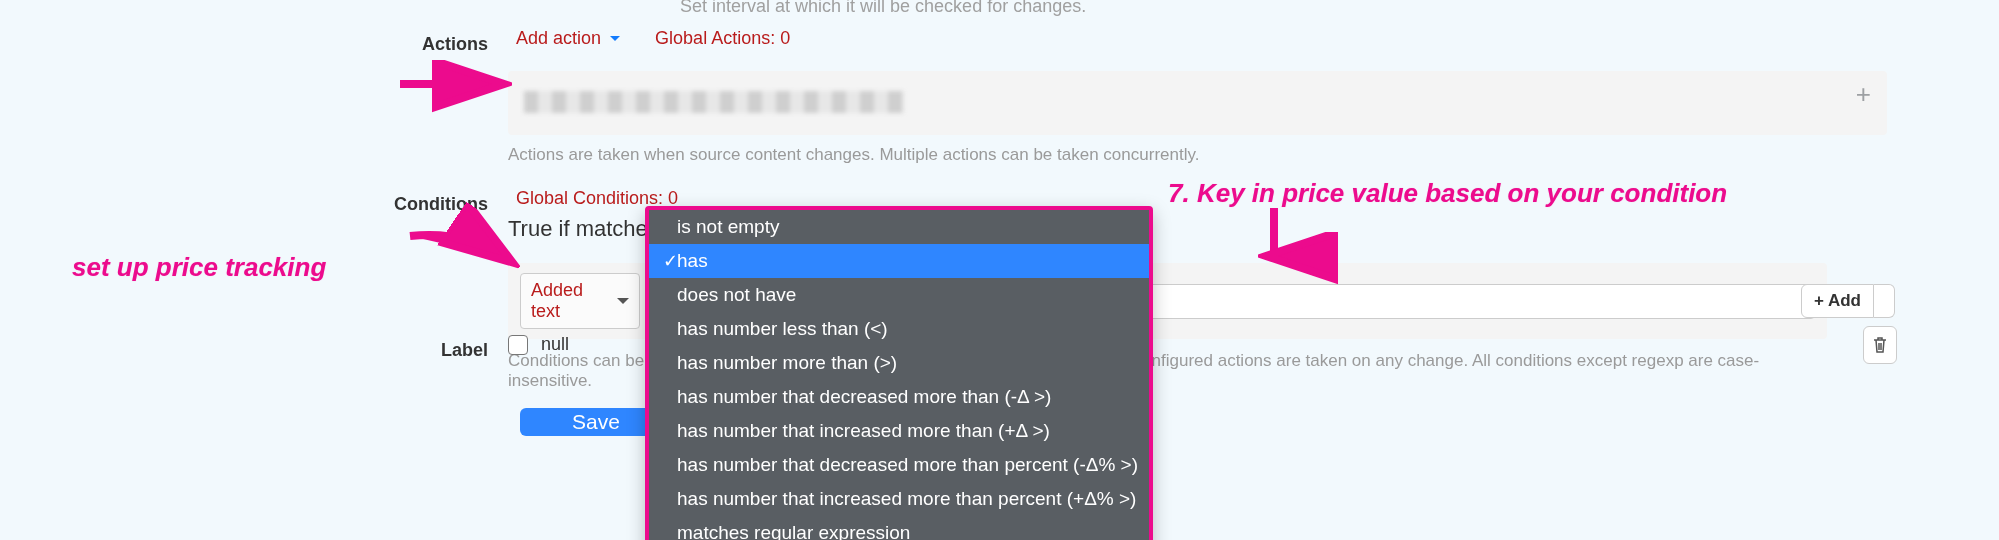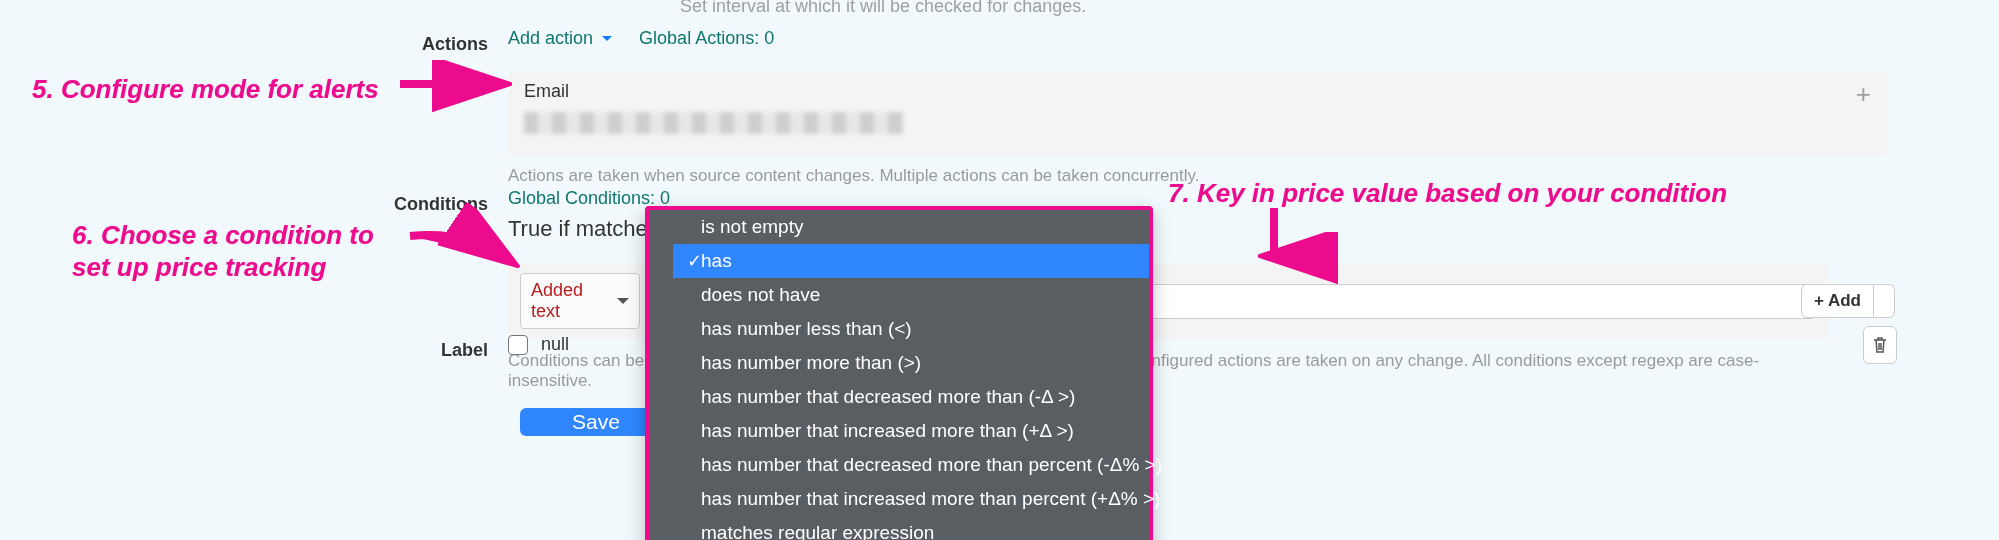--- a/index.html
+++ b/index.html
@@ -34,21 +34,21 @@
     padding-right:30px;
   }
   .top-hint{
     position:absolute;
     top:-4px;left:680px;
     font-size:18px;
     color:#a0a0a0;
   }
   
   .actions-row{position:absolute;top:28px;left:0;right:0;}
-  .link{color:#0f766e;cursor:pointer;}
+  .link{color:#b91c1c;cursor:pointer;margin-left:8px;}
   .add-action{display:inline-block;margin-right:22px;}
   .caret-down{
     display:inline-block;width:0;height:0;margin-left:4px;margin-bottom:3px;
     border-left:5px solid transparent;border-right:5px solid transparent;
     border-top:5px solid #137cfd;
   }
   .email-box{
     margin-top:22px;
     background:#f4f4f4;
     border-radius:4px;
@@ -118,21 +118,21 @@
   .dropdown{
     position:absolute;left:645px;top:206px;
     width:500px;
     background:#595e63;
     border:4px solid #ec0b8d;
     border-radius:4px;
     color:#fff;font-size:19px;z-index:20;
     box-shadow:0 6px 18px rgba(0,0,0,.25);
   }
   .dropdown .opt{
-    padding:6px 20px 6px 28px;position:relative;cursor:pointer;white-space:nowrap;margin-left:24px;
+    padding:6px 20px 6px 28px;position:relative;cursor:pointer;white-space:nowrap;
   }
   .dropdown .opt.selected{background:#2f86ff;}
   .dropdown .opt.selected::before{
     content:"✓";position:absolute;left:14px;top:6px;color:#fff;font-size:18px;
   }
 
   
   .label-row{position:absolute;top:334px;left:0;right:0;}
   .checkbox{
     width:18px;height:18px;border:1.5px solid #777;border-radius:4px;display:inline-block;
@@ -172,21 +172,20 @@
   <div class="row actions-row">
     <div class="label-col">Actions</div>
     <div class="content-col">
       <span class="link add-action">
         <span>Add action</span>
         <span class="caret-down"></span>
       </span>
       <span class="link">Global Actions: 0</span>
 
       <div class="email-box">
-        <div class="email-title">Email</div>
         <div class="email-plus">+</div>
         <div class="blur-strip"></div>
       </div>
       <div class="muted">Actions are taken when source content changes. Multiple actions can be taken concurrently.</div>
     </div>
   </div>
 
   <div class="row conditions-row">
     <div class="label-col">Conditions</div>
     <div class="content-col" style="position:relative;">
@@ -238,31 +237,29 @@
   <div class="row label-row">
     <div class="label-col">Label</div>
     <div class="content-col">
       <span class="checkbox"></span>
       <span>null</span>
     </div>
   </div>
 
   <button class="save-btn">Save</button>
 
-  <div class="anno" style="left:32px;top:74px;">5. Configure mode for alerts</div>
   <svg class="arrow-svg" style="left:400px;top:64px;" width="120" height="40">
     <defs>
         <marker id="ah1" markerWidth="10" markerHeight="10" refX="8" refY="3" orient="auto">
           <path class="pink" d="M0,0 L0,6 L9,3 z"></path>
         </marker>
       </defs>
     <path class="pink" fill="none" stroke-width="8" d="M0,20 L96,20" marker-end="url(#ah1)"></path>
   </svg>
 
-  <div class="anno" style="left:72px;top:220px;">6. Choose a condition to</div>
   <div class="anno" style="left:72px;top:252px;">set up price tracking</div>
   <svg class="arrow-svg" style="left:410px;top:224px;" width="110" height="50">
     <defs>
         <marker id="ah2" markerWidth="10" markerHeight="10" refX="8" refY="3" orient="auto">
           <path class="pink" d="M0,0 L0,6 L9,3 z"></path>
         </marker>
       </defs>
     <path class="pink" fill="none" stroke-width="8" d="M0,12 Q55,6 96,34" marker-end="url(#ah2)"></path>
   </svg>
 

